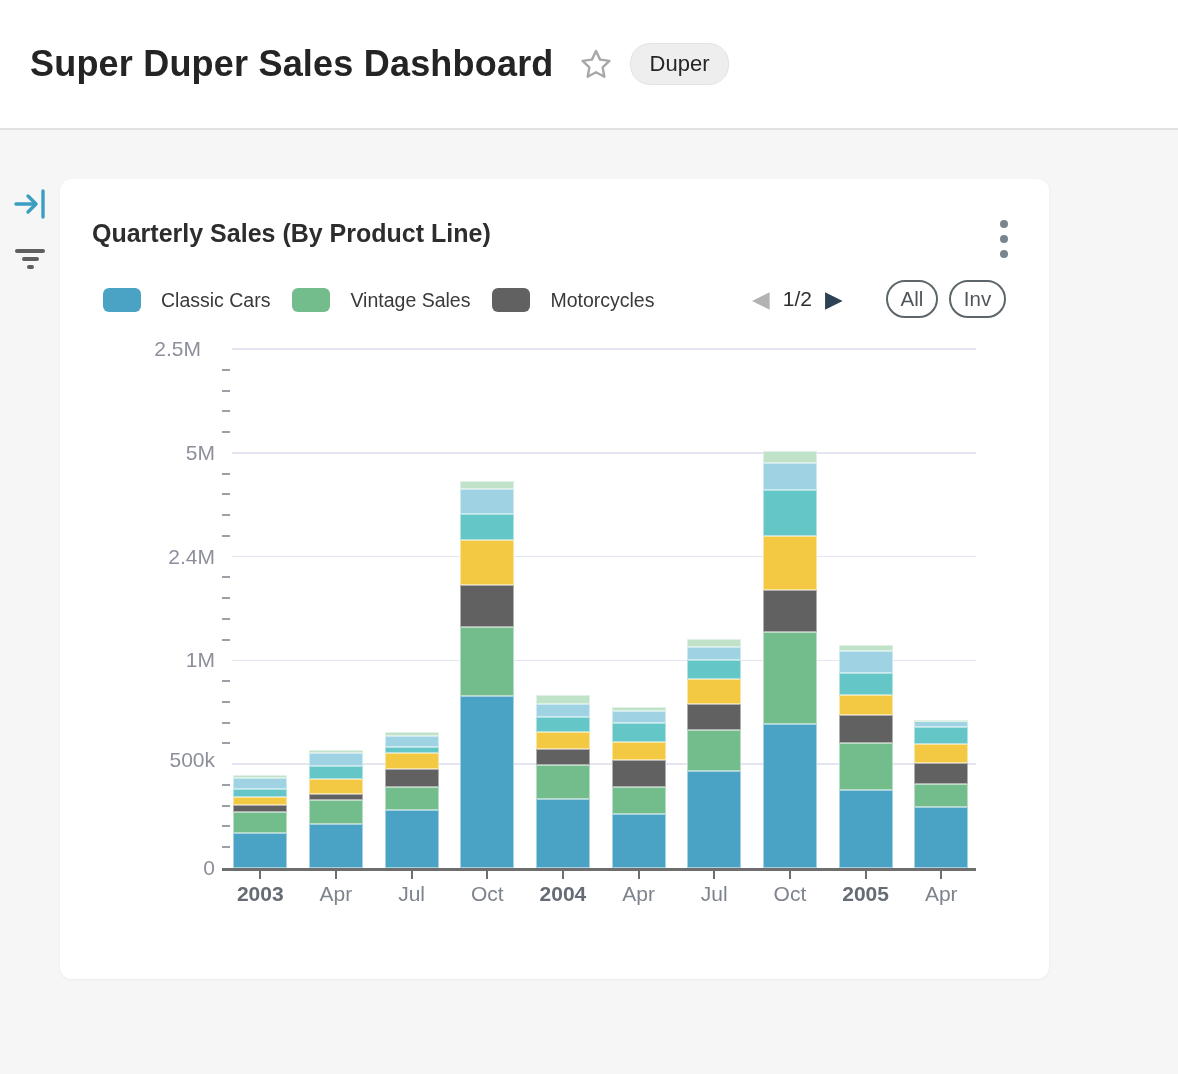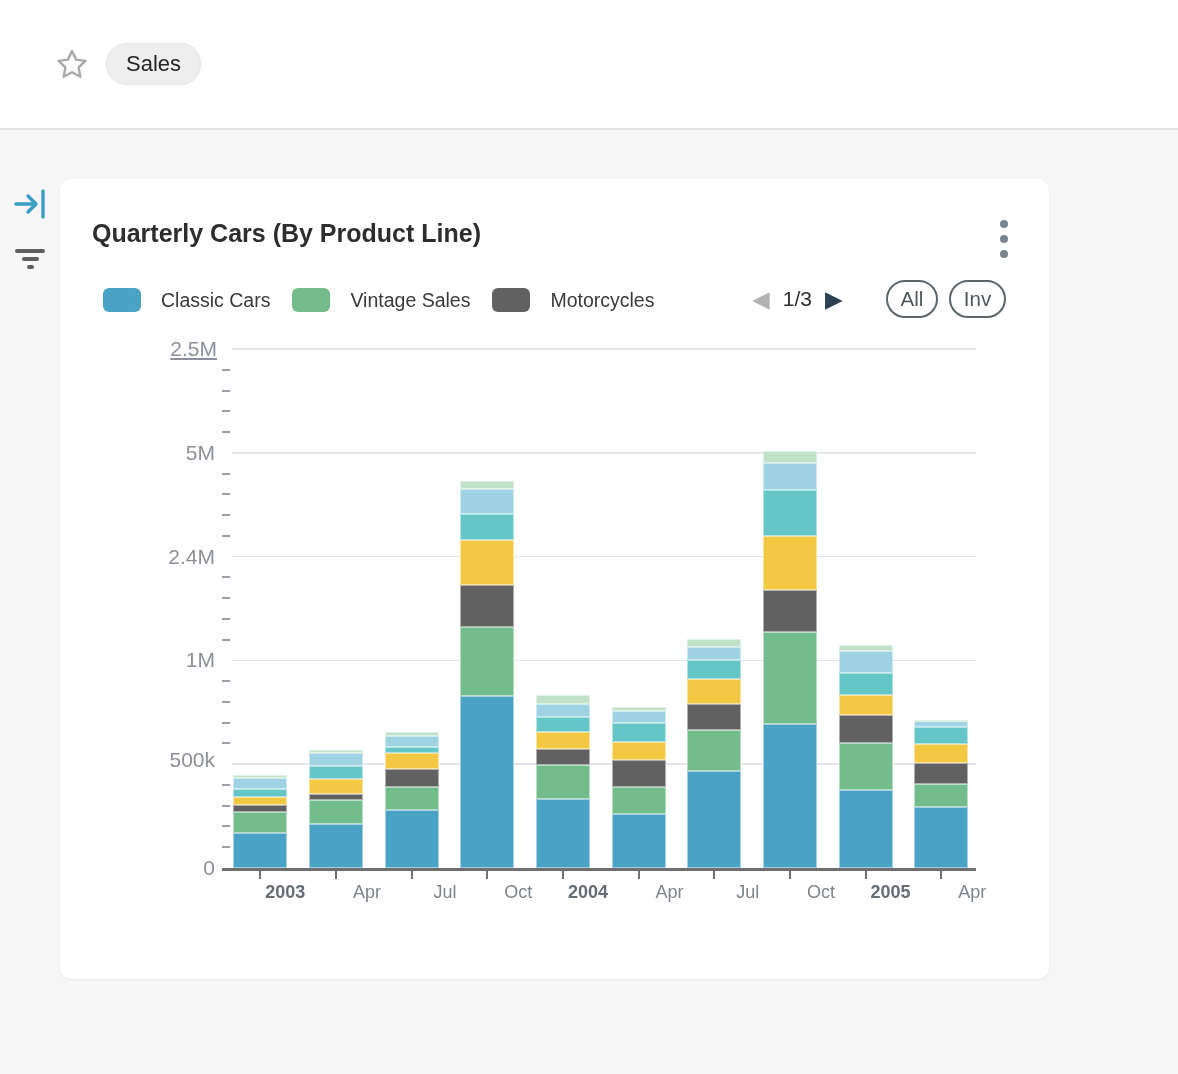--- a/index.html
+++ b/index.html
@@ -64,52 +64,53 @@
   }
   #all-btn { left:886px; width:52px; }
   #inv-btn { left:949px; width:57px; }
   
   #chart-area { position:absolute; left:0; top:0; width:1178px; height:1074px; pointer-events:none; }
   #chart-area .gridline { position:absolute; height:1.5px; background:#e3e6f1; }
   #chart-area .axis-line { position:absolute; height:2.5px; background:#6e6e6e; }
   #chart-area .ylabel { position:absolute; width:85px; text-align:right; font-size:21px; color:#8d909c; }
   #chart-area .minor-tick { position:absolute; width:8px; height:2px; background:#9aa0a8; }
   #chart-area .xtick { position:absolute; width:2px; height:8px; background:#6e6e6e; }
-  #chart-area .xlabel { position:absolute; width:90px; text-align:right; font-size:18px; color:#7e848d; }
+  #chart-area .xlabel { position:absolute; width:90px; text-align:center; font-size:21px; color:#7e848d; }
   #chart-area .xlabel.year { font-weight:700; color:#666c75; }
   #chart-area .bar-segment { position:absolute; border:1px solid rgba(255,255,255,0.5); pointer-events:auto; }
 </style>
 </head>
 <body>
 
 <header class="page-header">
+  <h1 class="page-title">Super Duper Sales Dashboard</h1>
   <button class="star-btn">
     <svg width="34" height="34" viewBox="0 0 24 24" fill="none" stroke="#a8a8a8" stroke-width="1.7" stroke-linejoin="round">
       <path d="M12 2.8 L14.9 8.9 L21.5 9.8 L16.7 14.4 L17.9 21 L12 17.8 L6.1 21 L7.3 14.4 L2.5 9.8 L9.1 8.9 Z"></path>
     </svg>
   </button>
-  <span class="status-badge">Sales</span>
+  <span class="status-badge">Duper</span>
 </header>
 
 <button class="side-icon" id="collapse-btn">
   <svg width="34" height="32" viewBox="0 0 34 32" fill="none" stroke="#3a9ec3" stroke-width="3.4" stroke-linecap="round" stroke-linejoin="round">
     <line x1="3" y1="16" x2="22" y2="16"></line>
     <path d="M15 8 L23 16 L15 24" fill="none"></path>
     <line x1="30" y1="3" x2="30" y2="29"></line>
   </svg>
 </button>
 <button class="side-icon" id="filter-btn">
   <span class="f1"></span>
     <span class="f2"></span>
     <span class="f3"></span>
 </button>
 
 <section class="card"></section>
 
-<h2 class="card-title">Quarterly Cars (By Product Line)</h2>
+<h2 class="card-title">Quarterly Sales (By Product Line)</h2>
 
 <button class="kebab">
   <i></i>
     <i></i>
     <i></i>
 </button>
 
 <div class="legend-row" id="legend-row">
     <div class="legend-item">
       <span class="legend-swatch" style="background: rgb(74, 163, 197);"></span>
@@ -120,39 +121,39 @@
       <span class="legend-label">Vintage Sales</span>
     </div>
     <div class="legend-item">
       <span class="legend-swatch" style="background: rgb(97, 97, 97);"></span>
       <span class="legend-label">Motorcycles</span>
     </div>
   </div>
 
 <div class="pager">
   <button class="pager-prev">◀</button>
-  <span class="pager-text">1/3</span>
+  <span class="pager-text">1/2</span>
   <button class="pager-next">▶</button>
 </div>
 
 <button class="pill-btn" id="all-btn">All</button>
 <button class="pill-btn" id="inv-btn">Inv</button>
 
 <div id="chart-area">
     <div class="ylabel" style="left: 130px; top: 856px;">0</div>
     <div class="gridline" style="left: 232px; top: 763.45px; width: 744px;"></div>
     <div class="ylabel" style="left: 130px; top: 748px;">500k</div>
     <div class="gridline" style="left: 232px; top: 659.65px; width: 744px;"></div>
     <div class="ylabel" style="left: 130px; top: 648.4px;">1M</div>
     <div class="gridline" style="left: 232px; top: 555.85px; width: 744px;"></div>
     <div class="ylabel" style="left: 130px; top: 544.6px;">2.4M</div>
     <div class="gridline" style="left: 232px; top: 452.05px; width: 744px;"></div>
     <div class="ylabel" style="left: 130px; top: 440.8px;">5M</div>
     <div class="gridline" style="left: 232px; top: 348.25px; width: 744px;"></div>
-    <div class="ylabel" style="left: 132px; top: 337px; text-decoration: underline;">2.5M</div>
+    <div class="ylabel" style="left: 116px; top: 337px;">2.5M</div>
     <div class="minor-tick" style="left: 222px; top: 846.24px;"></div>
     <div class="minor-tick" style="left: 222px; top: 825.48px;"></div>
     <div class="minor-tick" style="left: 222px; top: 804.72px;"></div>
     <div class="minor-tick" style="left: 222px; top: 783.96px;"></div>
     <div class="minor-tick" style="left: 222px; top: 742.44px;"></div>
     <div class="minor-tick" style="left: 222px; top: 721.68px;"></div>
     <div class="minor-tick" style="left: 222px; top: 700.92px;"></div>
     <div class="minor-tick" style="left: 222px; top: 680.16px;"></div>
     <div class="minor-tick" style="left: 222px; top: 638.64px;"></div>
     <div class="minor-tick" style="left: 222px; top: 617.88px;"></div>

